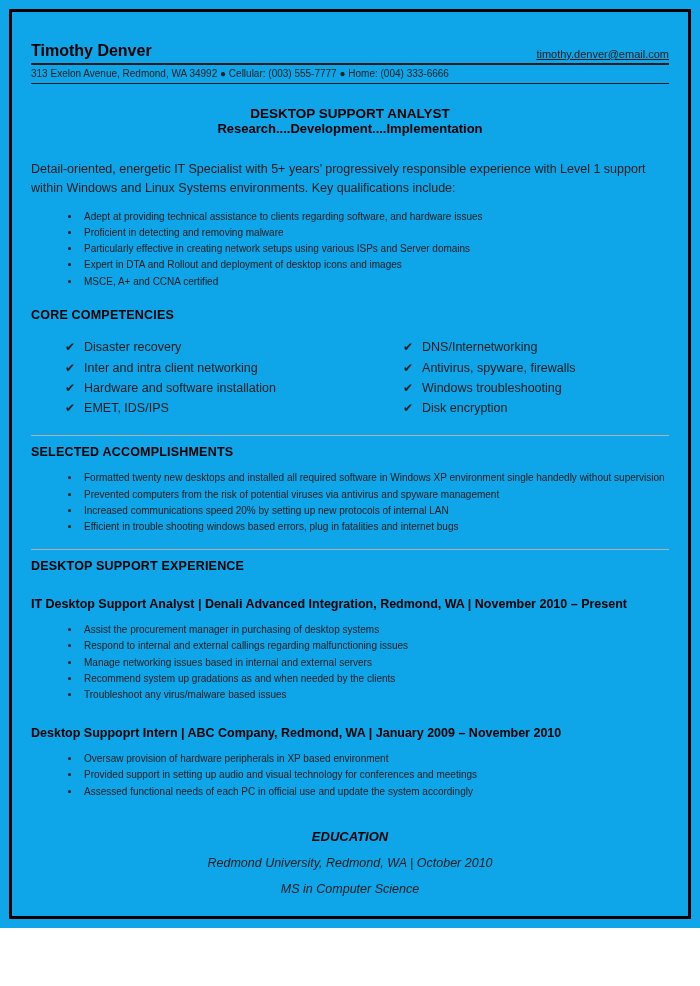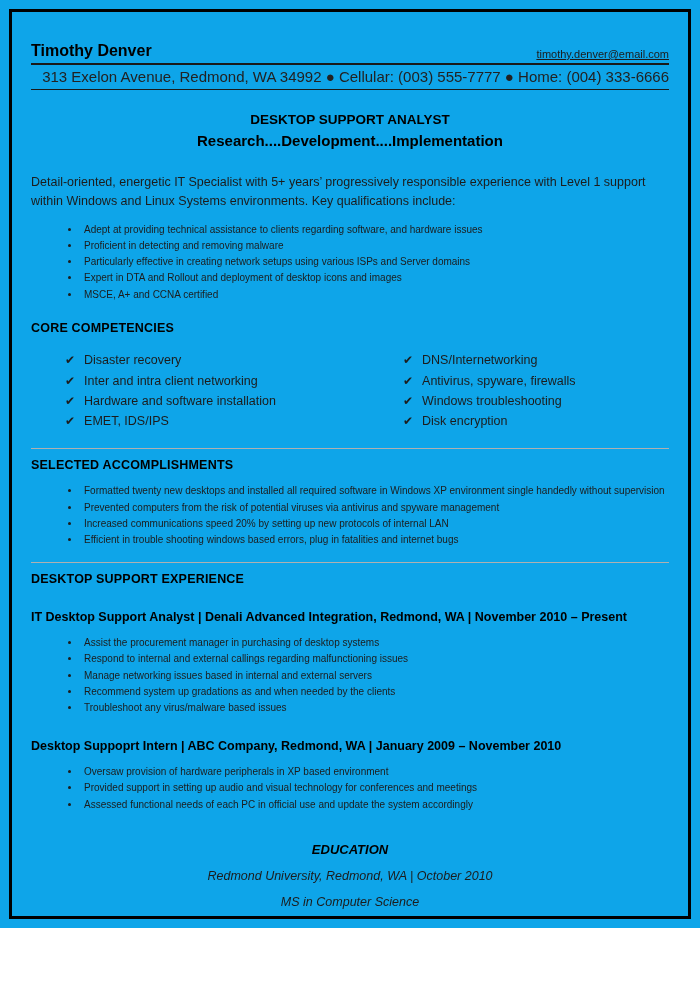--- a/index.html
+++ b/index.html
@@ -10,26 +10,26 @@
     color: #1c1c1c;
   }
   .sheet { position: relative; width: 700px; height: 928px; background: #0ea5e9; overflow: hidden; }
   .frame { position: absolute; inset: 9px; border: 3px solid #000; pointer-events: none; }
   .content { position: absolute; left: 31px; right: 31px; top: 42px; }
 
   .top-row { display: flex; justify-content: space-between; align-items: flex-end; }
   .name { font-size: 16px; font-weight: bold; color: #000; }
   .email { font-size: 11px; color: #1c1c1c; text-decoration: underline; cursor: pointer; }
   .rule-1 { border: none; border-top: 2px solid #1a1a1a; margin-top: 3px; }
-  .contact { text-align: right; font-size: 15px; padding: 3px 0 4px; color: #222; }
+  .contact { text-align: left; font-size: 10px; padding: 3px 0 4px; color: #222; }
   .rule-2 { border: none; border-top: 1px solid #1a1a1a; }
 
   .title-block { text-align: center; margin-top: 22px; }
   .doc-title { font-size: 13.5px; font-weight: bold; color: #000; }
-  .doc-subtitle { font-size: 15px; font-weight: bold; margin-top: 5px; color: #000; }
+  .doc-subtitle { font-size: 13px; font-weight: bold; color: #000; }
 
   .summary { margin-top: 24px; font-size: 12.5px; line-height: 1.5; }
 
   ul.bullets { list-style: disc; margin-top: 12px; padding-left: 50px; font-size: 10px; }
   ul.bullets li { margin: 2.5px 0; line-height: 1.38; padding-left: 3px; }
 
   .section-heading { font-size: 12.5px; font-weight: bold; margin-top: 20px; letter-spacing: 0.2px; color: #000; }
   .section-heading.after-rule { margin-top: 9px; }
 
   .comp-grid { display: flex; margin-top: 14px; padding-left: 34px; font-size: 12.5px; }

